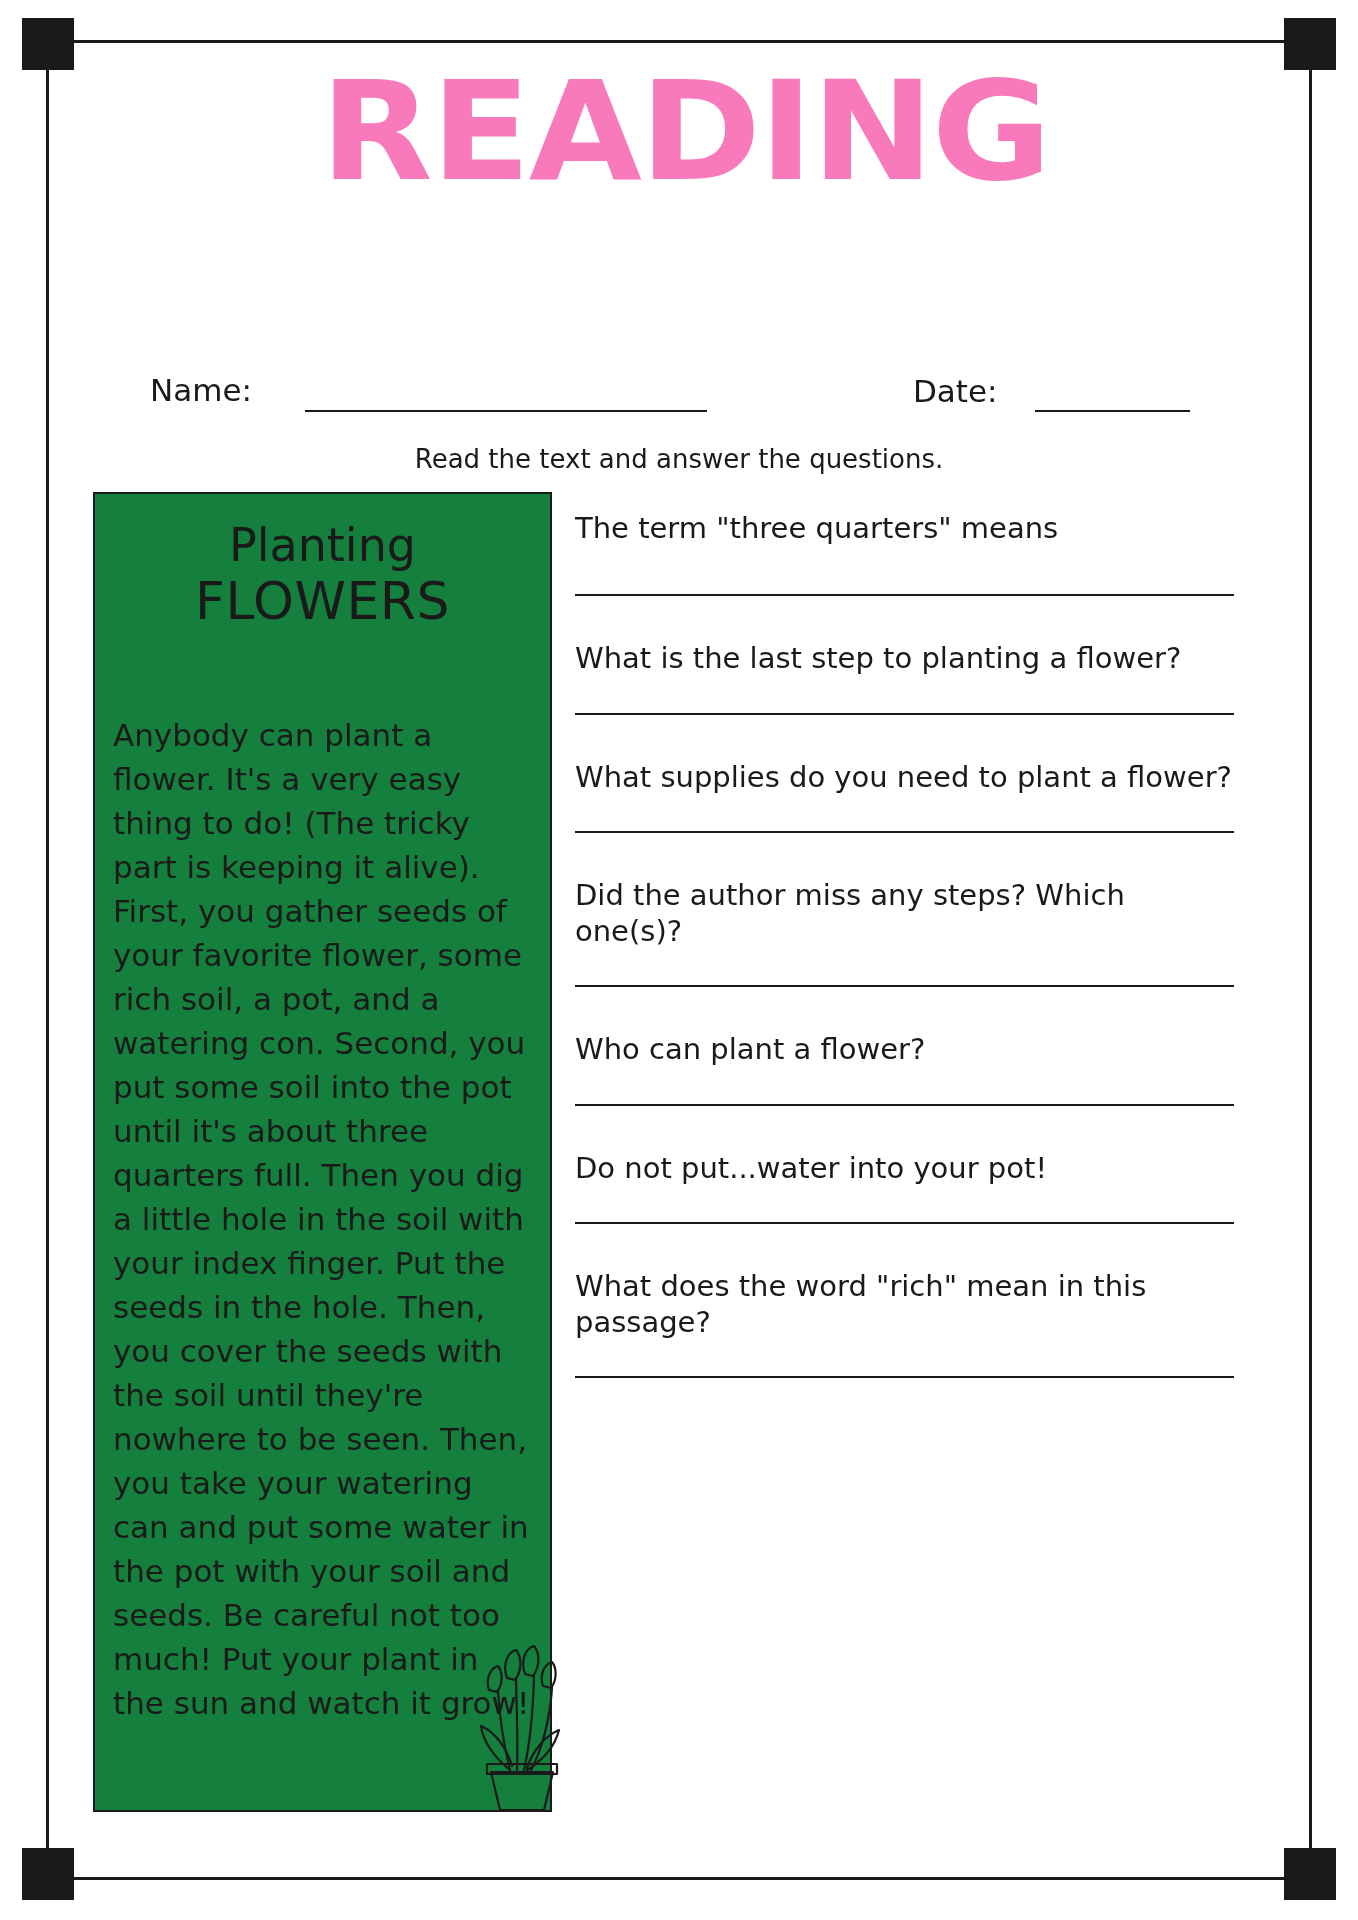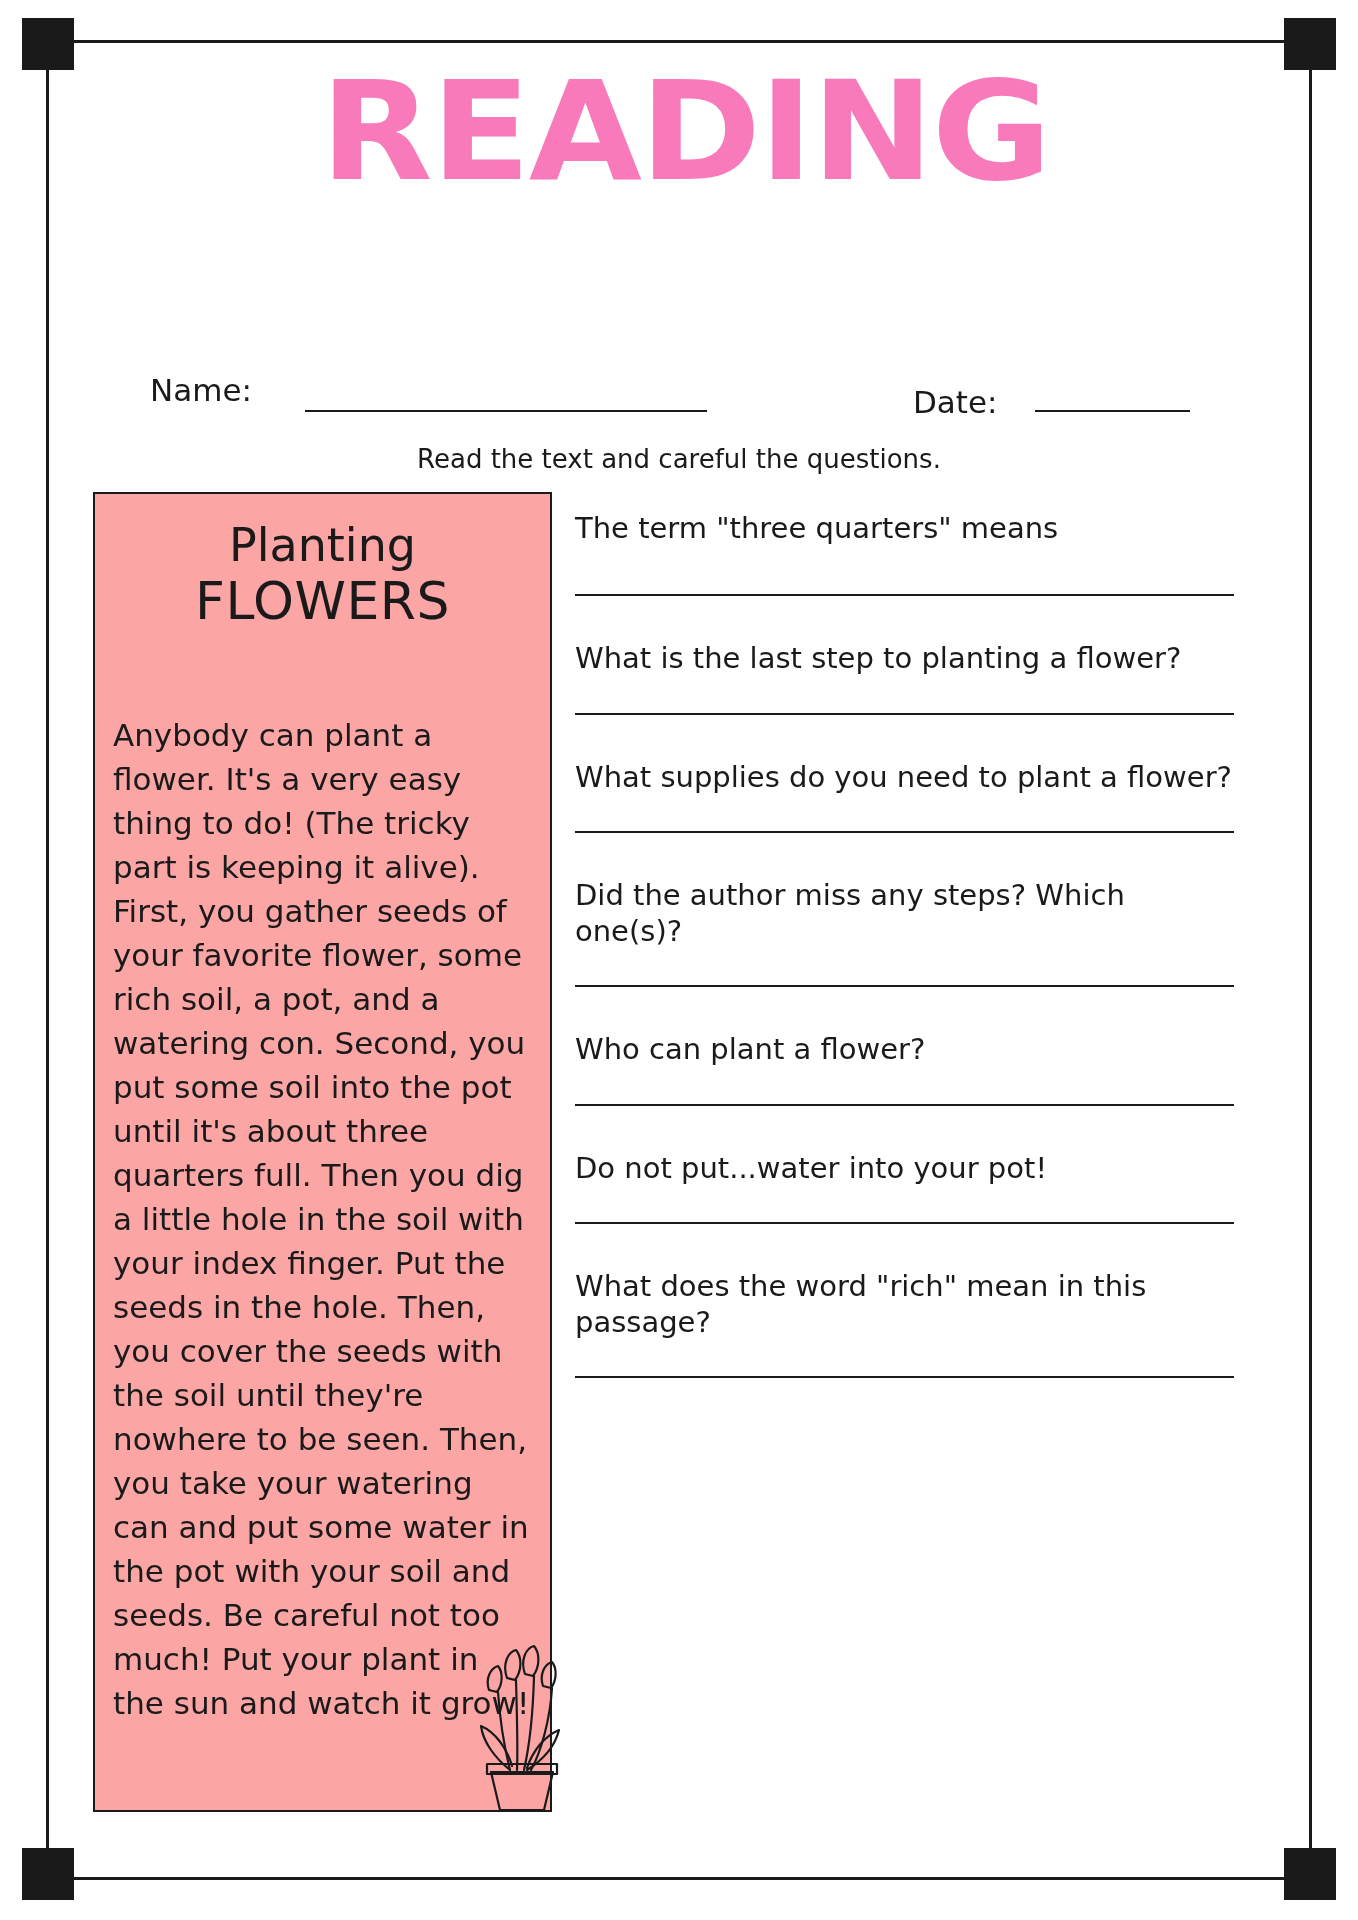--- a/index.html
+++ b/index.html
@@ -76,21 +76,21 @@
     height: 44px;
   }
   .meta-label {
     position: absolute;
     font-size: 31px;
     color: #1a1a1a;
     font-family: "DejaVu Sans", sans-serif;
     white-space: nowrap;
   }
   .meta-label.name { left: 50px; top: 0; text-align: center; }
-  .meta-label.date { left: 813px; top: 12px; text-align: right; }
+  .meta-label.date { left: 813px; top: 1px; text-align: right; }
   .meta-line {
     position: absolute;
     border-bottom: 2px solid #1a1a1a;
     height: 0;
   }
   .meta-line.name-line { left: 205px; top: 38px; width: 402px; }
   .meta-line.date-line { left: 935px; top: 38px; width: 155px; }
 
   .instructions {
     position: absolute;
@@ -104,21 +104,21 @@
   }
 
   
   .passage-box {
     position: absolute;
     left: 93px;
     top: 492px;
     width: 459px;
     height: 1320px;
     border: 2px solid #1a1a1a;
-    background: #fca5a5;
+    background: #15803d;
     padding: 26px 18px 14px 18px;
     overflow: hidden;
   }
   .passage-title {
     text-align: center;
     font-size: 46px;
     line-height: 1.12;
     color: #1a1a1a;
     font-family: "DejaVu Sans", sans-serif;
     margin-bottom: 8px;
@@ -184,21 +184,21 @@
   <div class="title-main">READING</div>
 </div>
 
 <div class="meta-row">
   <span class="meta-label name">Name:</span>
   <span class="meta-line name-line"></span>
   <span class="meta-label date">Date:</span>
   <span class="meta-line date-line"></span>
 </div>
 
-<div class="instructions">Read the text and careful the questions.</div>
+<div class="instructions">Read the text and answer the questions.</div>
 
 <div class="passage-box">
   <div class="passage-title">
     <span>Planting</span>
     <span class="line2">FLOWERS</span>
   </div>
   <div class="passage-body">Anybody can plant a flower. It's a very easy thing to do! (The tricky part is keeping it alive). First, you gather seeds of your favorite flower, some rich soil, a pot, and a watering con. Second, you put some soil into the pot until it's about three quarters full. Then you dig a little hole in the soil with your index finger. Put the seeds in the hole. Then, you cover the seeds with the soil until they're nowhere to be seen. Then, you take your watering can and put some water in the pot with your soil and seeds. Be careful not too much! Put your plant in the sun and watch it grow!</div>
 </div>
 
 <div class="flower-deco">

